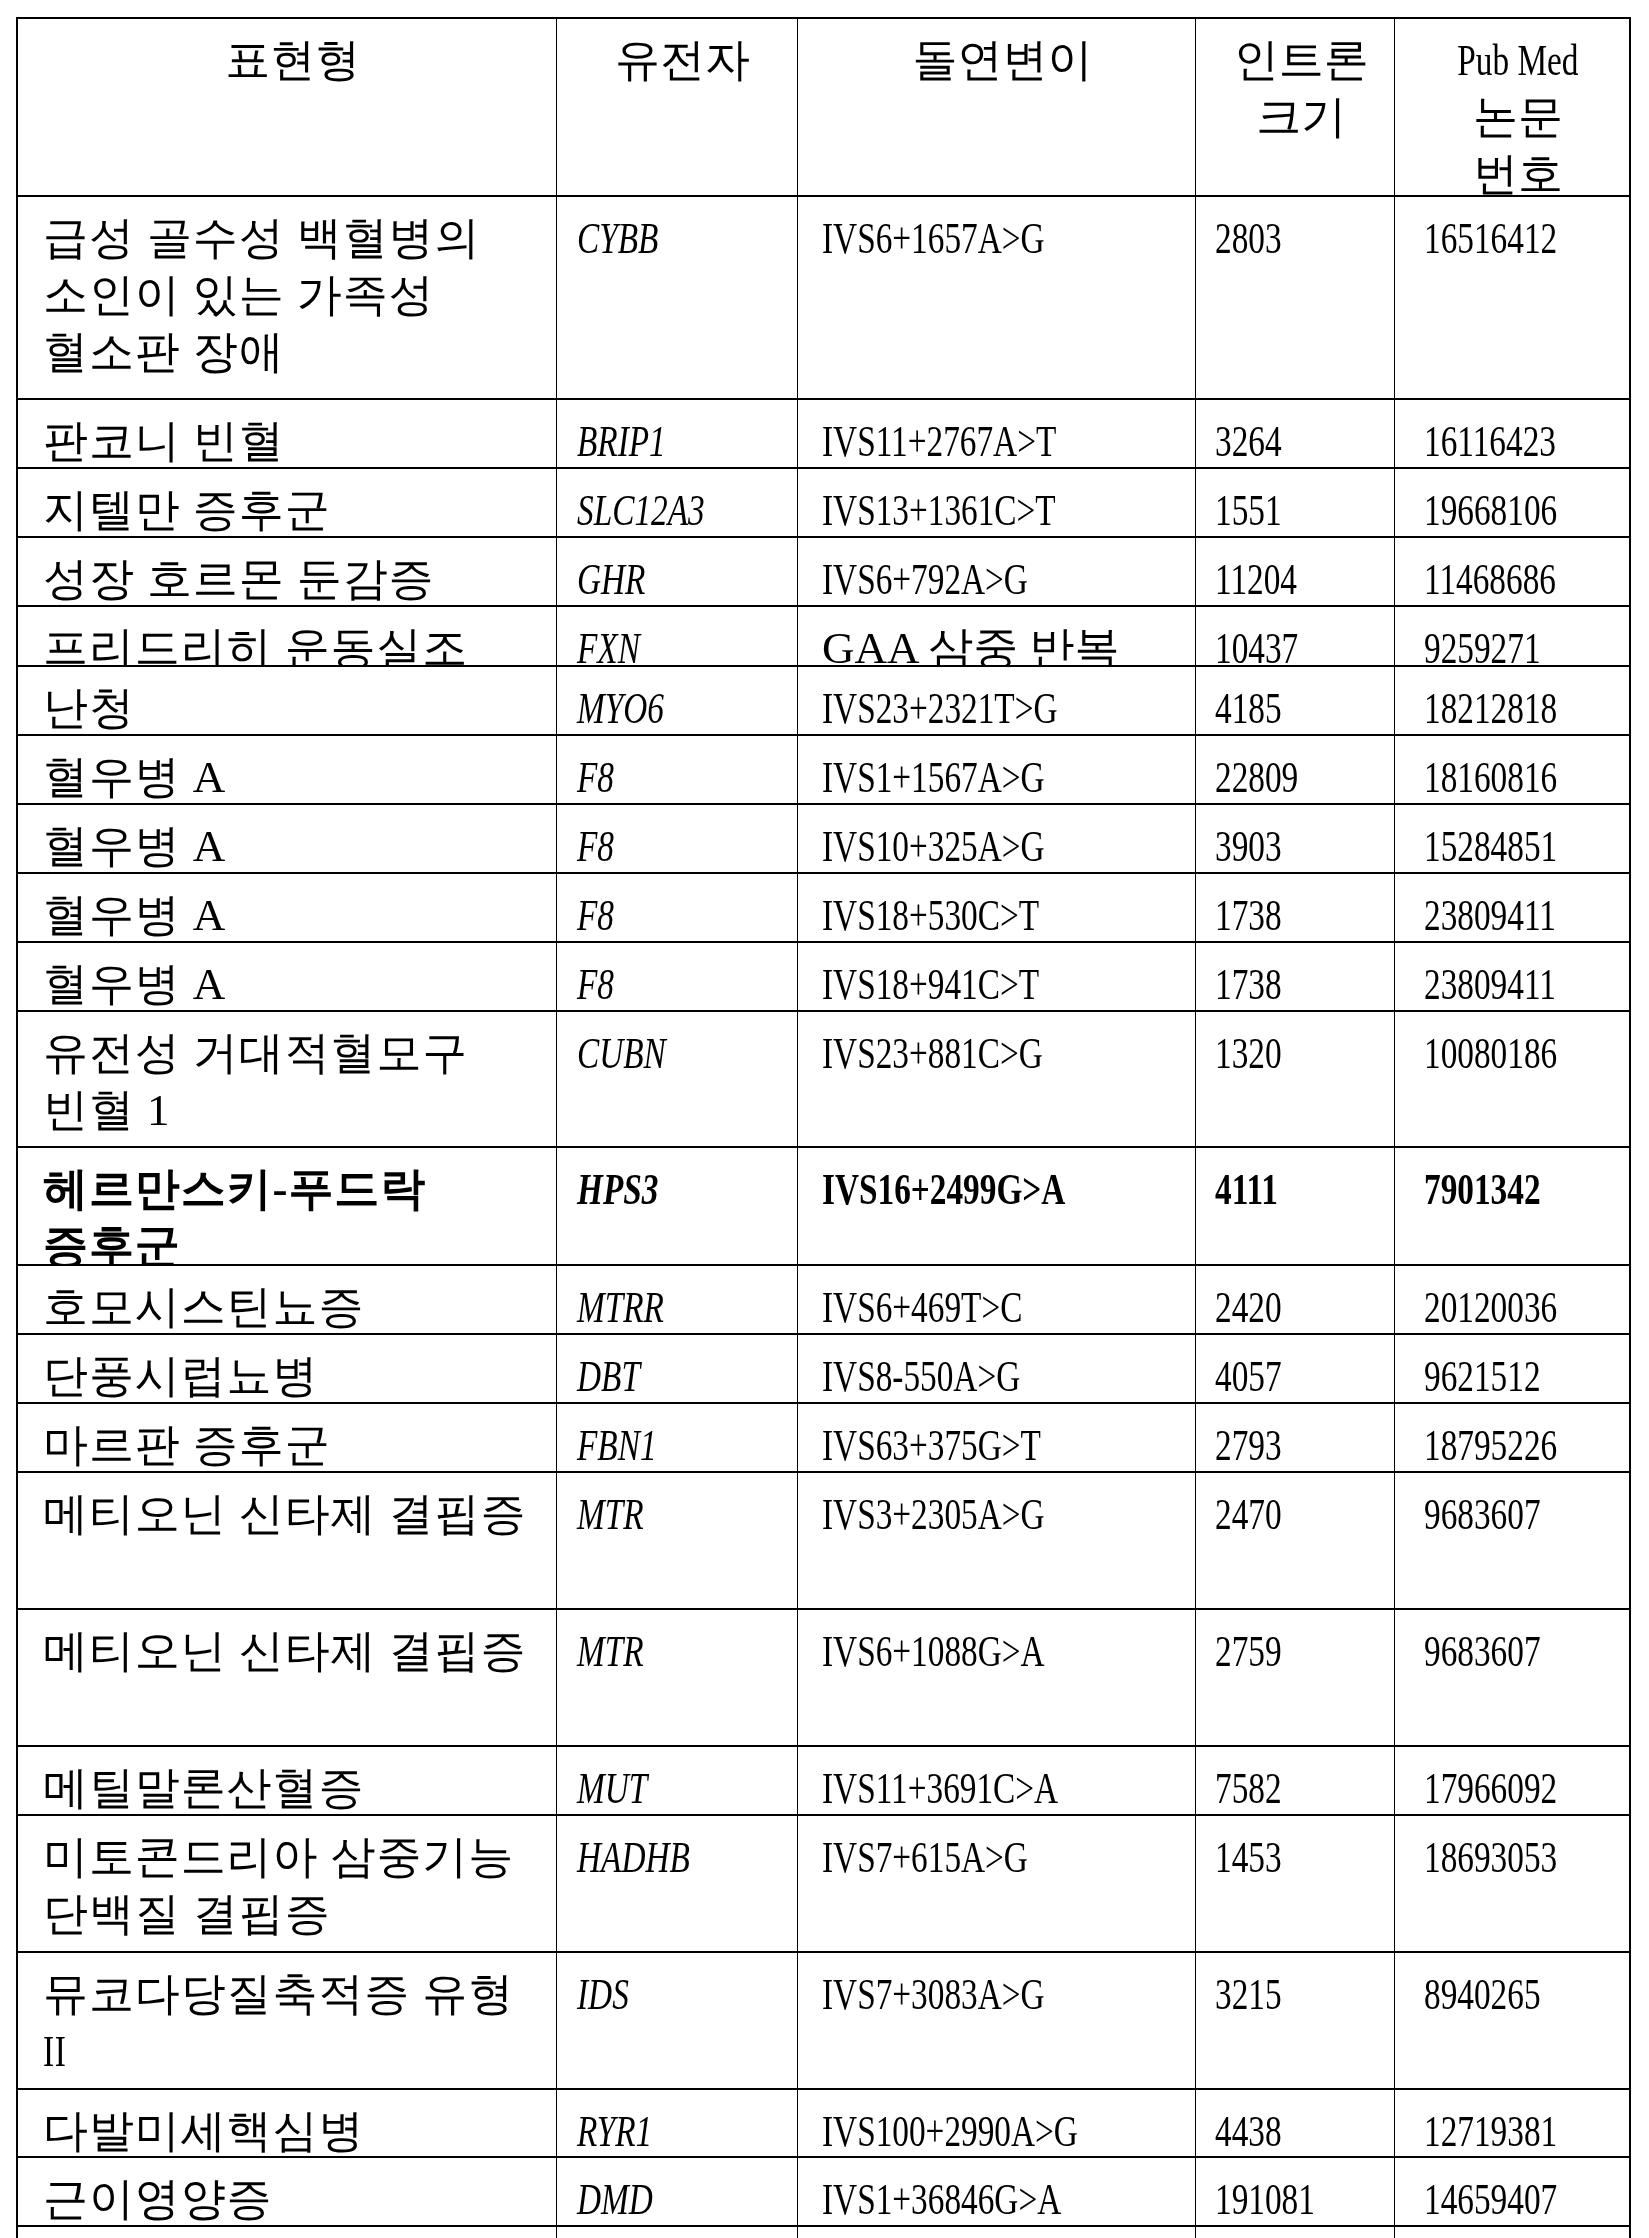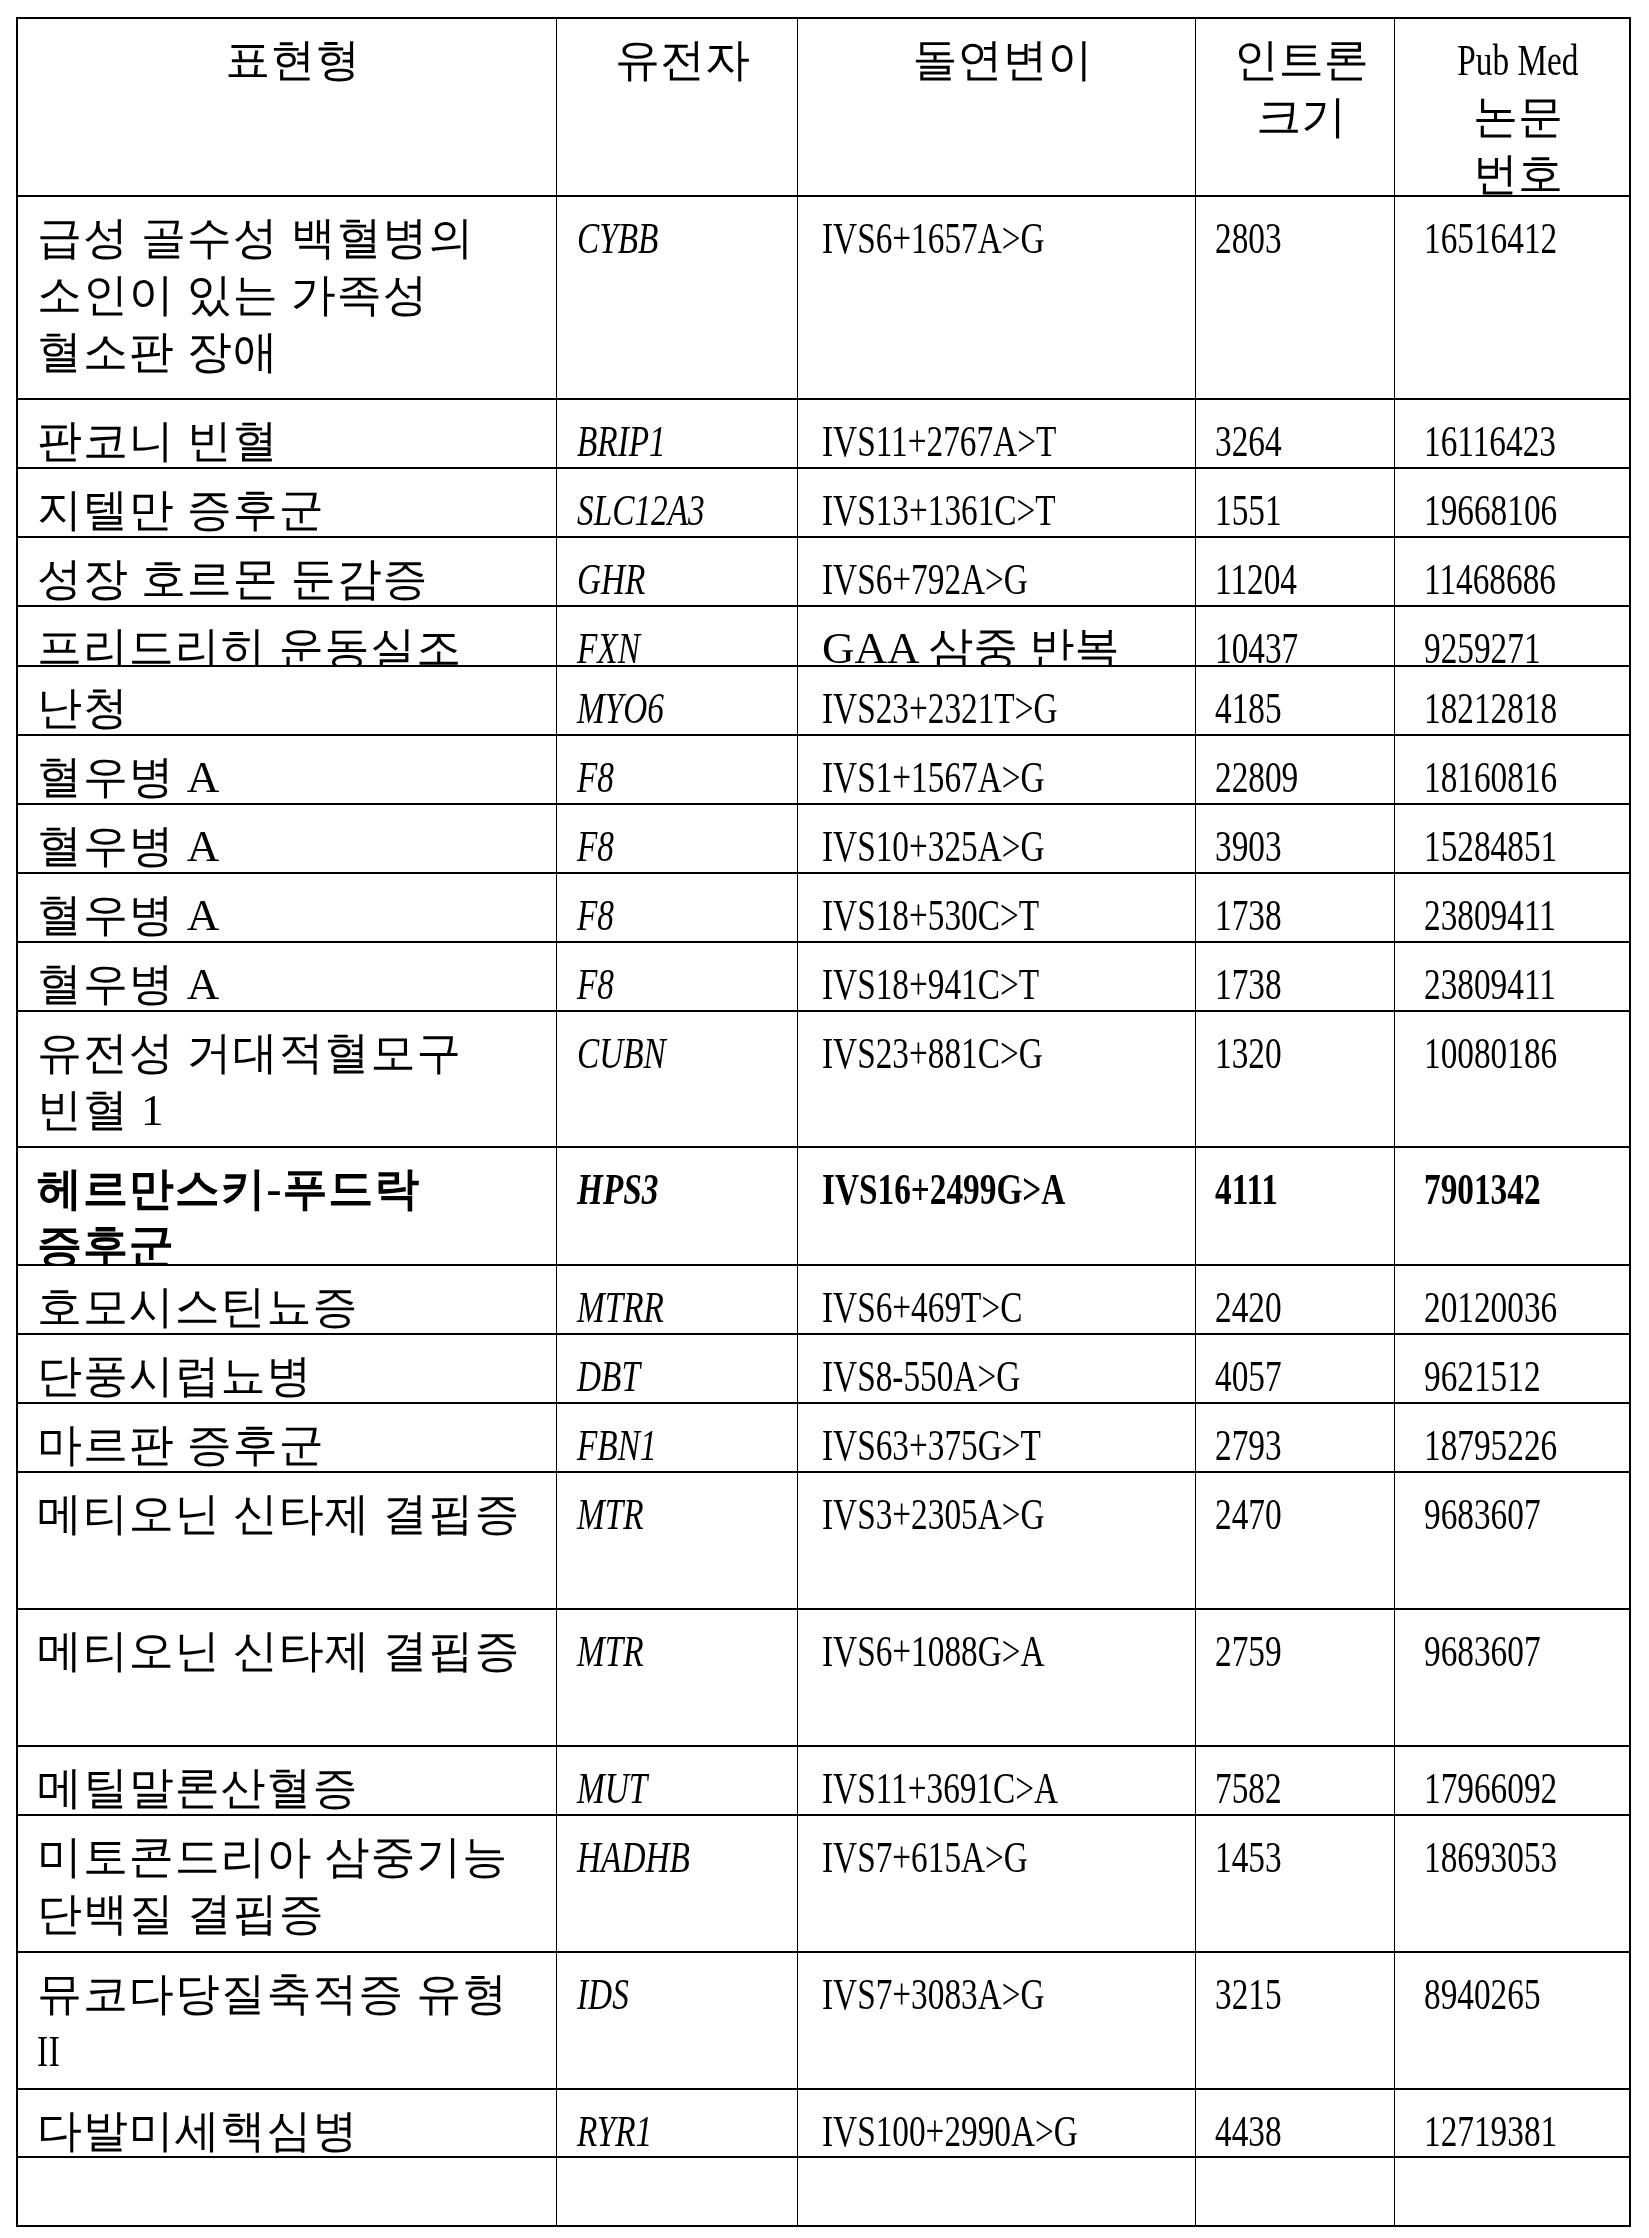--- a/index.html
+++ b/index.html
@@ -6,21 +6,21 @@
   body { width: 1650px; height: 2587px; position: relative; overflow: hidden;
          font-family: "Liberation Serif", "DejaVu Serif", serif; color: #000; }
   #tbl { position: absolute; left: 16px; top: 17px; width: 1615px;
          border-top: 2.2px solid #000; border-left: 2.2px solid #000;
          border-right: 2.2px solid #000; border-bottom: 2.2px solid #000;
          box-sizing: border-box; }
   .row { display: flex; box-sizing: border-box; border-top: 2.2px solid #000; }
   .row.first { border-top: none; }
   .cell { box-sizing: border-box; border-left: 0.9px solid #000; padding: 12.5px 0 0 22.4px;
           font-size: 45px; line-height: 57px; white-space: pre-wrap; overflow: hidden; }
-  .cell.c0 { border-left: none; width: 538px; padding-left: 19px; }
+  .cell.c0 { border-left: none; width: 538px; padding-left: 25px; }
   .cell.c1 { width: 241px; padding-left: 20.6px; }
   .cell.c2 { width: 399px; padding-left: 24.6px; }
   .cell.c3 { width: 199px; padding-left: 19px; }
   .cell.c4 { width: 235px; padding-left: 29px; }
   .hdr .cell { text-align: center; padding-left: 12px; padding-right: 0; }
   .lat { display: inline-block; transform: scaleX(0.74); transform-origin: left top; white-space: nowrap; }
   .hdr .lat { transform-origin: center top; }
   .gene { font-style: italic; }
   .ko { letter-spacing: 0.9px; }
 </style>
@@ -177,20 +177,27 @@
     <div class="cell c4"><span class="lat">8940265</span></div>
   </div>
       <div class="row" style="height: 68px;">
     <div class="cell c0 ko"><span>다발미세핵심병</span></div>
     <div class="cell c1"><span class="lat gene">RYR1</span></div>
     <div class="cell c2"><span class="mut"><span class="lat">IVS100+2990A&gt;G</span></span></div>
     <div class="cell c3"><span class="lat">4438</span></div>
     <div class="cell c4"><span class="lat">12719381</span></div>
   </div>
       <div class="row" style="height: 69px;">
+    <div class="cell c0 ko"><span>근이영양증</span></div>
+    <div class="cell c1"><span class="lat gene">DMD</span></div>
+    <div class="cell c2"><span class="mut"><span class="lat">IVS1+36846G&gt;A</span></span></div>
+    <div class="cell c3"><span class="lat">191081</span></div>
+    <div class="cell c4"><span class="lat">14659407</span></div>
+  </div>
+      <div class="row" style="height: 69px;">
     <div class="cell c0 ko"></div>
     <div class="cell c1"></div>
     <div class="cell c2"></div>
     <div class="cell c3"></div>
     <div class="cell c4"></div>
   </div>
     </div>
 </div>
 
 

